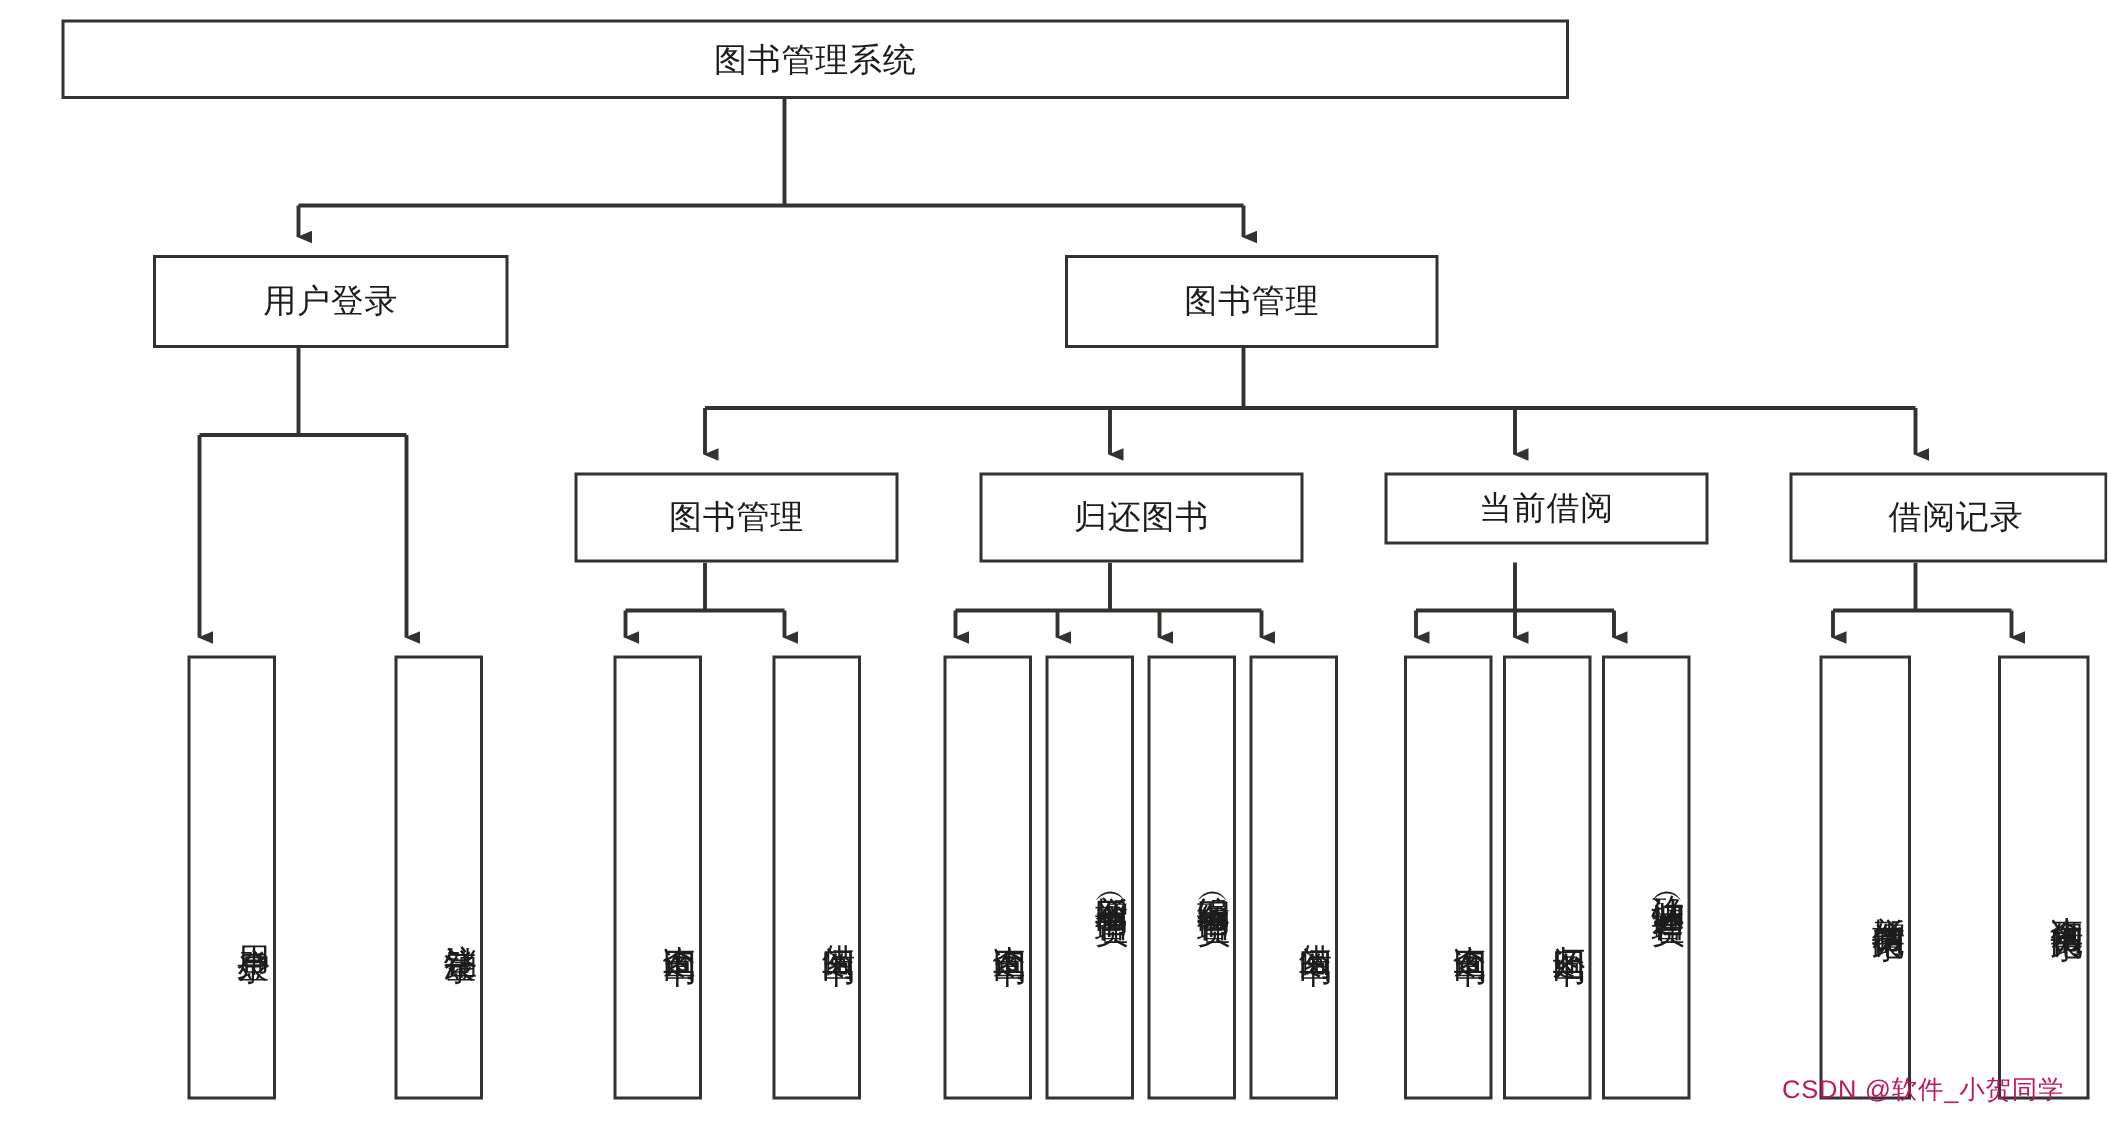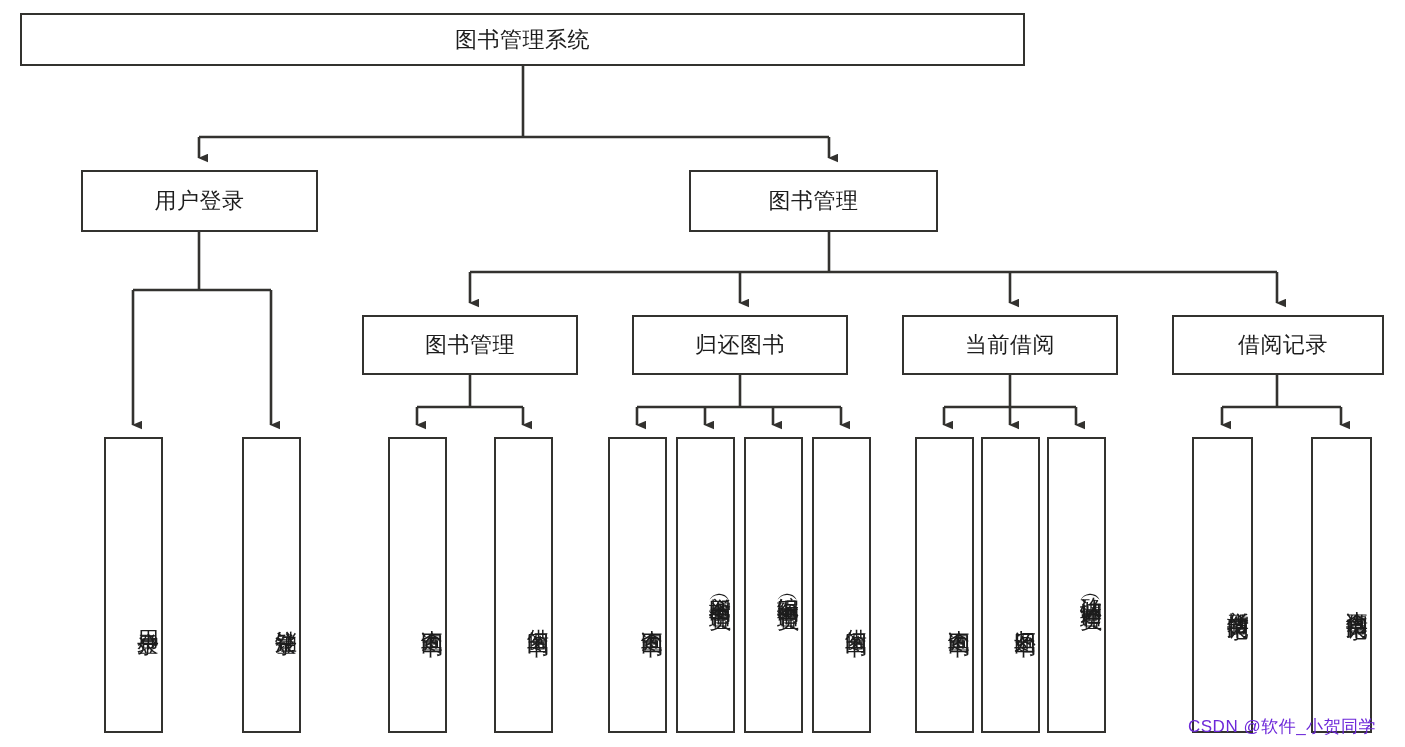--- a/index.html
+++ b/index.html
@@ -27,41 +27,42 @@
     position: absolute;
     box-sizing: border-box;
     border: 2px solid #33322f;
     background: #ffffff;
     display: flex;
     align-items: center;
     justify-content: center;
     color: #1c1c1c;
     line-height: 1.18;
     text-align: center;
+    margin-left: 21px;
   }
   .node.horiz {
     font-size: 22px;
     letter-spacing: 0.5px;
   }
   .node.vert {
     writing-mode: vertical-rl;
     text-orientation: upright;
     font-size: 22px;
     letter-spacing: 2px;
     align-items: flex-start;
     justify-content: center;
     padding-top: 6px;
   }
   .node.vert .vtxt {
     display: block;
   }
   .watermark {
     position: absolute;
     font-size: 17px;
-    color: #6d28d9;
+    color: #be185d;
     white-space: nowrap;
     letter-spacing: 0.5px;
   }
 </style>
 </head>
 <body>
 
 <div id="canvas">
 
   <svg id="wires" viewBox="0 0 1405 747">
@@ -124,21 +125,21 @@
   <div class="node horiz" style="left:689px; top:170px; width:249px; height:62px;">
     <span>图书管理</span>
   </div>
 
   <div class="node horiz" style="left:362px; top:315px; width:216px; height:60px;">
     <span>图书管理</span>
   </div>
   <div class="node horiz" style="left:632px; top:315px; width:216px; height:60px;">
     <span>归还图书</span>
   </div>
-  <div class="node horiz" style="left:902px; top:315px; width:216px; height:60px;text-align:center;">
+  <div class="node horiz" style="left:902px; top:315px; width:216px; height:48px;text-align:center;">
     <span>当前借阅</span>
   </div>
   <div class="node horiz" style="left:1172px; top:315px; width:212px; height:60px;padding-left:10px;">
     <span>借阅记录</span>
   </div>
 
   <div class="node vert" style="left:104px; top:437px; width:59px; height:296px; padding-top:62px;">
     <span class="vtxt">用户登录</span>
   </div>
   <div class="node vert" style="left:242px; top:437px; width:59px; height:296px; padding-top:62px;">

